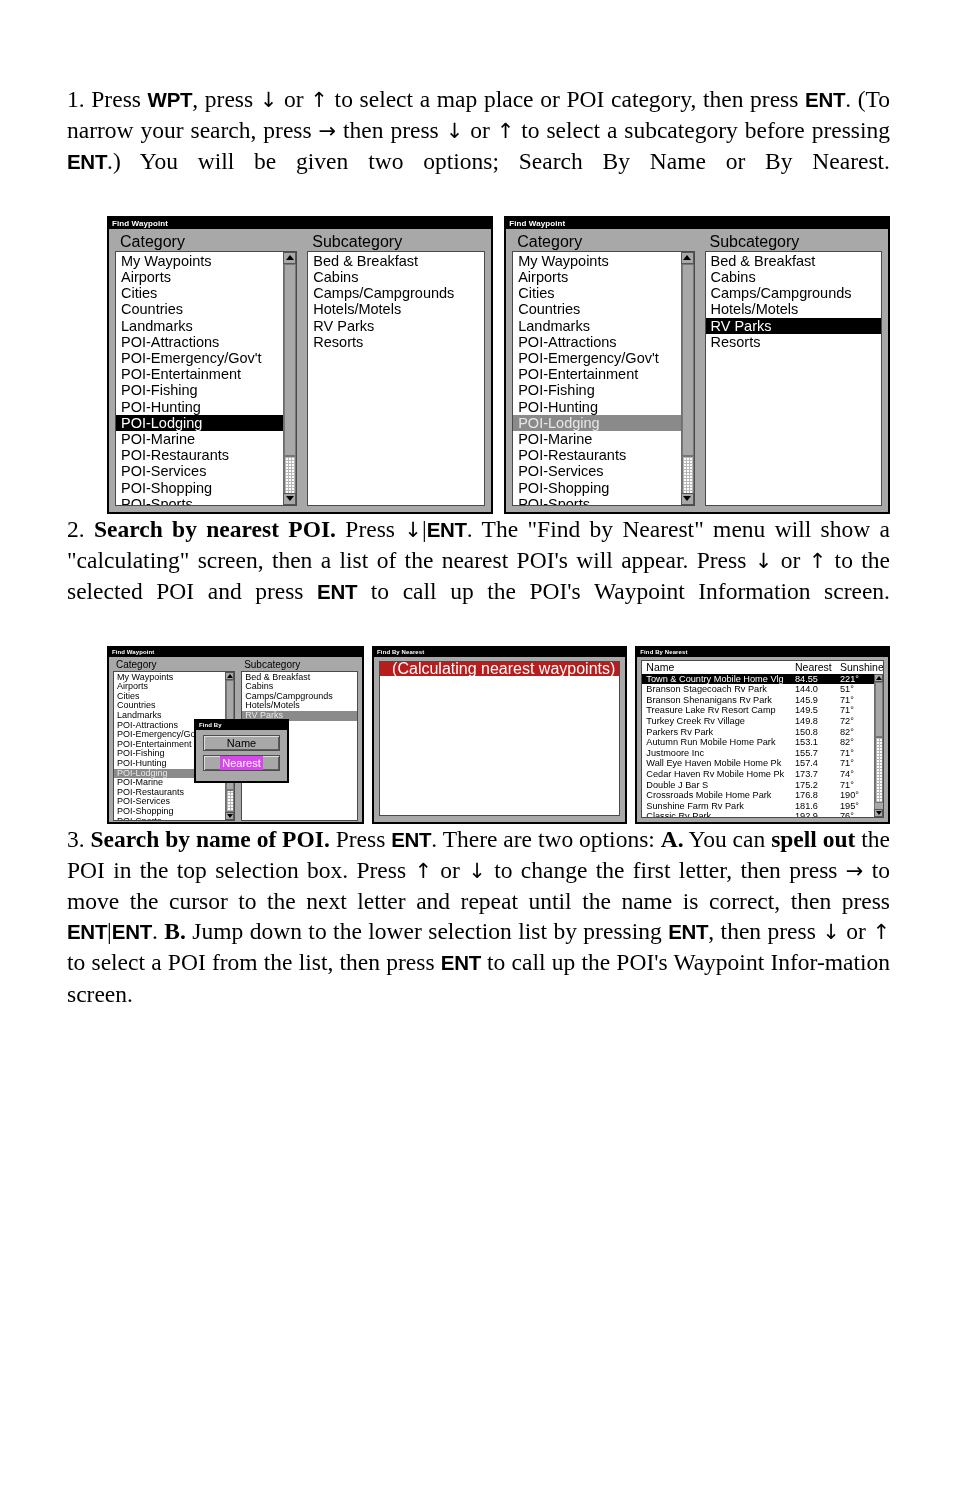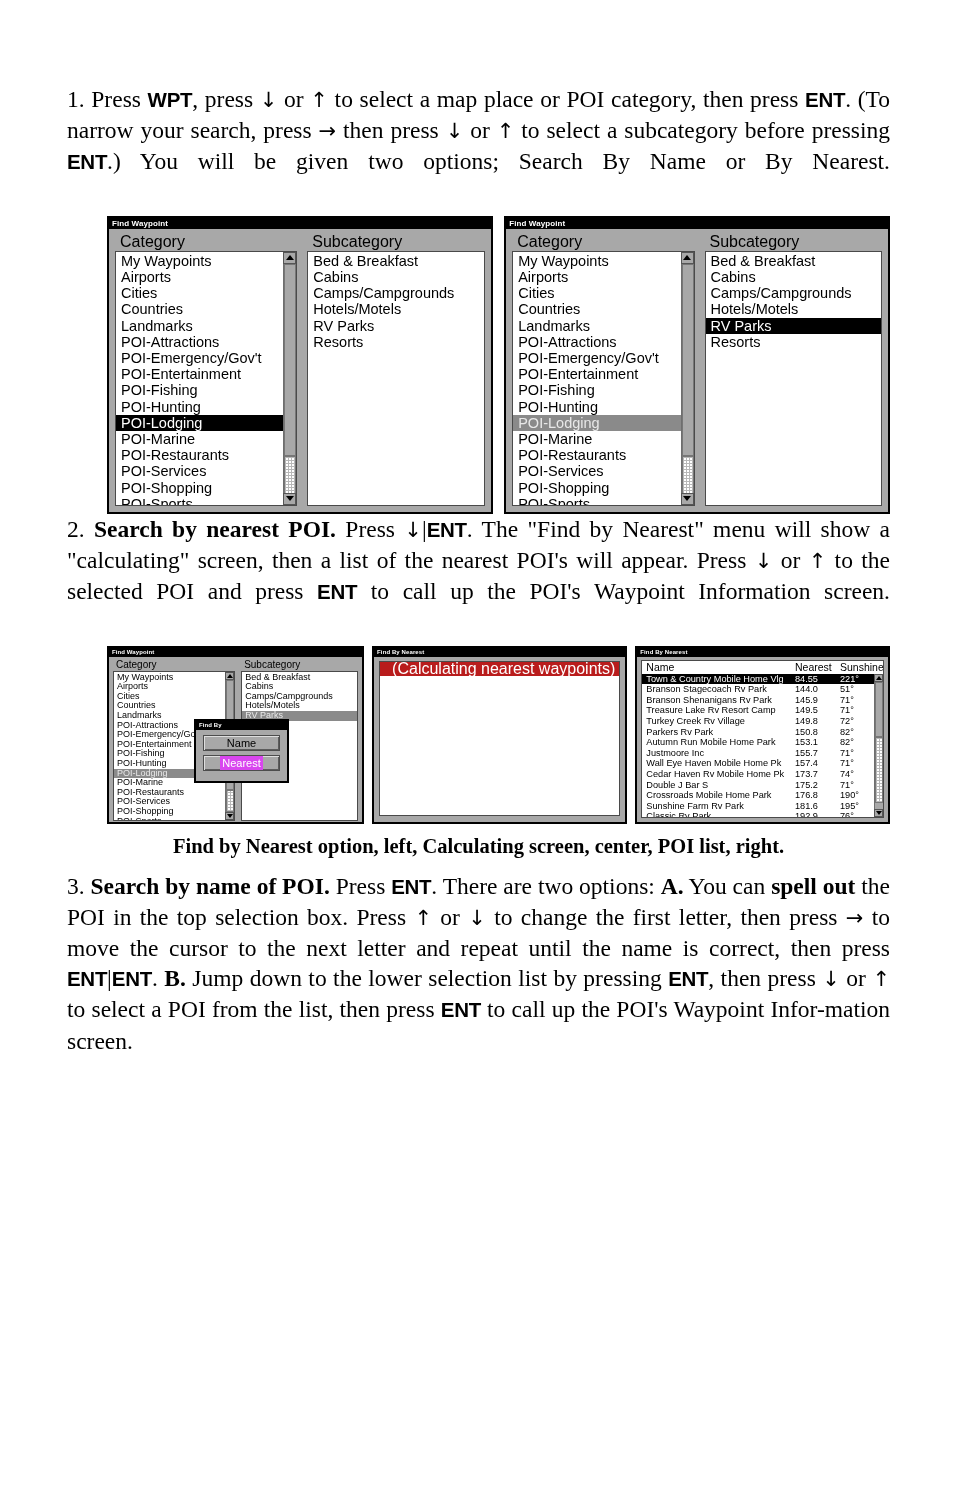--- a/index.html
+++ b/index.html
@@ -504,17 +504,16 @@
             <div class="thumb" style="top:63px;height:66px;width:8px;"></div>
             <div class="arw dn" style="width:9px;height:8px;">
                 <span class="tri dn" style="border-left-width:3px;border-right-width:3px;border-top-width:4px;"></span>
               </div>
           </div>
         </div>
       </div>
     </div>
   </div>
 
-  <p class="caption">Find by Nearest option, left, Calculating screen, center, POI list, right.</p>
 
   <p class="para"><span>3. </span><span class="bld">Search by name of POI.</span><span> Press </span><span class="kb">ENT</span><span>. There are two options: </span><span class="bld">A.</span><span> You can </span><span class="bld">spell out</span><span> the POI in the top selection box. Press </span><span class="arrow">↑</span><span> or </span><span class="arrow">↓</span><span> to change the first letter, then press </span><span class="arrow">→</span><span> to move the cursor to the next letter and repeat until the name is correct, then press </span><span class="kb">ENT</span><span>|</span><span class="kb">ENT</span><span>. </span><span class="bld">B.</span><span> Jump down to the lower selection list by pressing </span><span class="kb">ENT</span><span>, then press </span><span class="arrow">↓</span><span> or </span><span class="arrow">↑</span><span> to select a POI from the list, then press </span><span class="kb">ENT</span><span> to call up the POI's Waypoint Infor-mation screen.</span></p>
 
 </div>
 
 </body></html>

